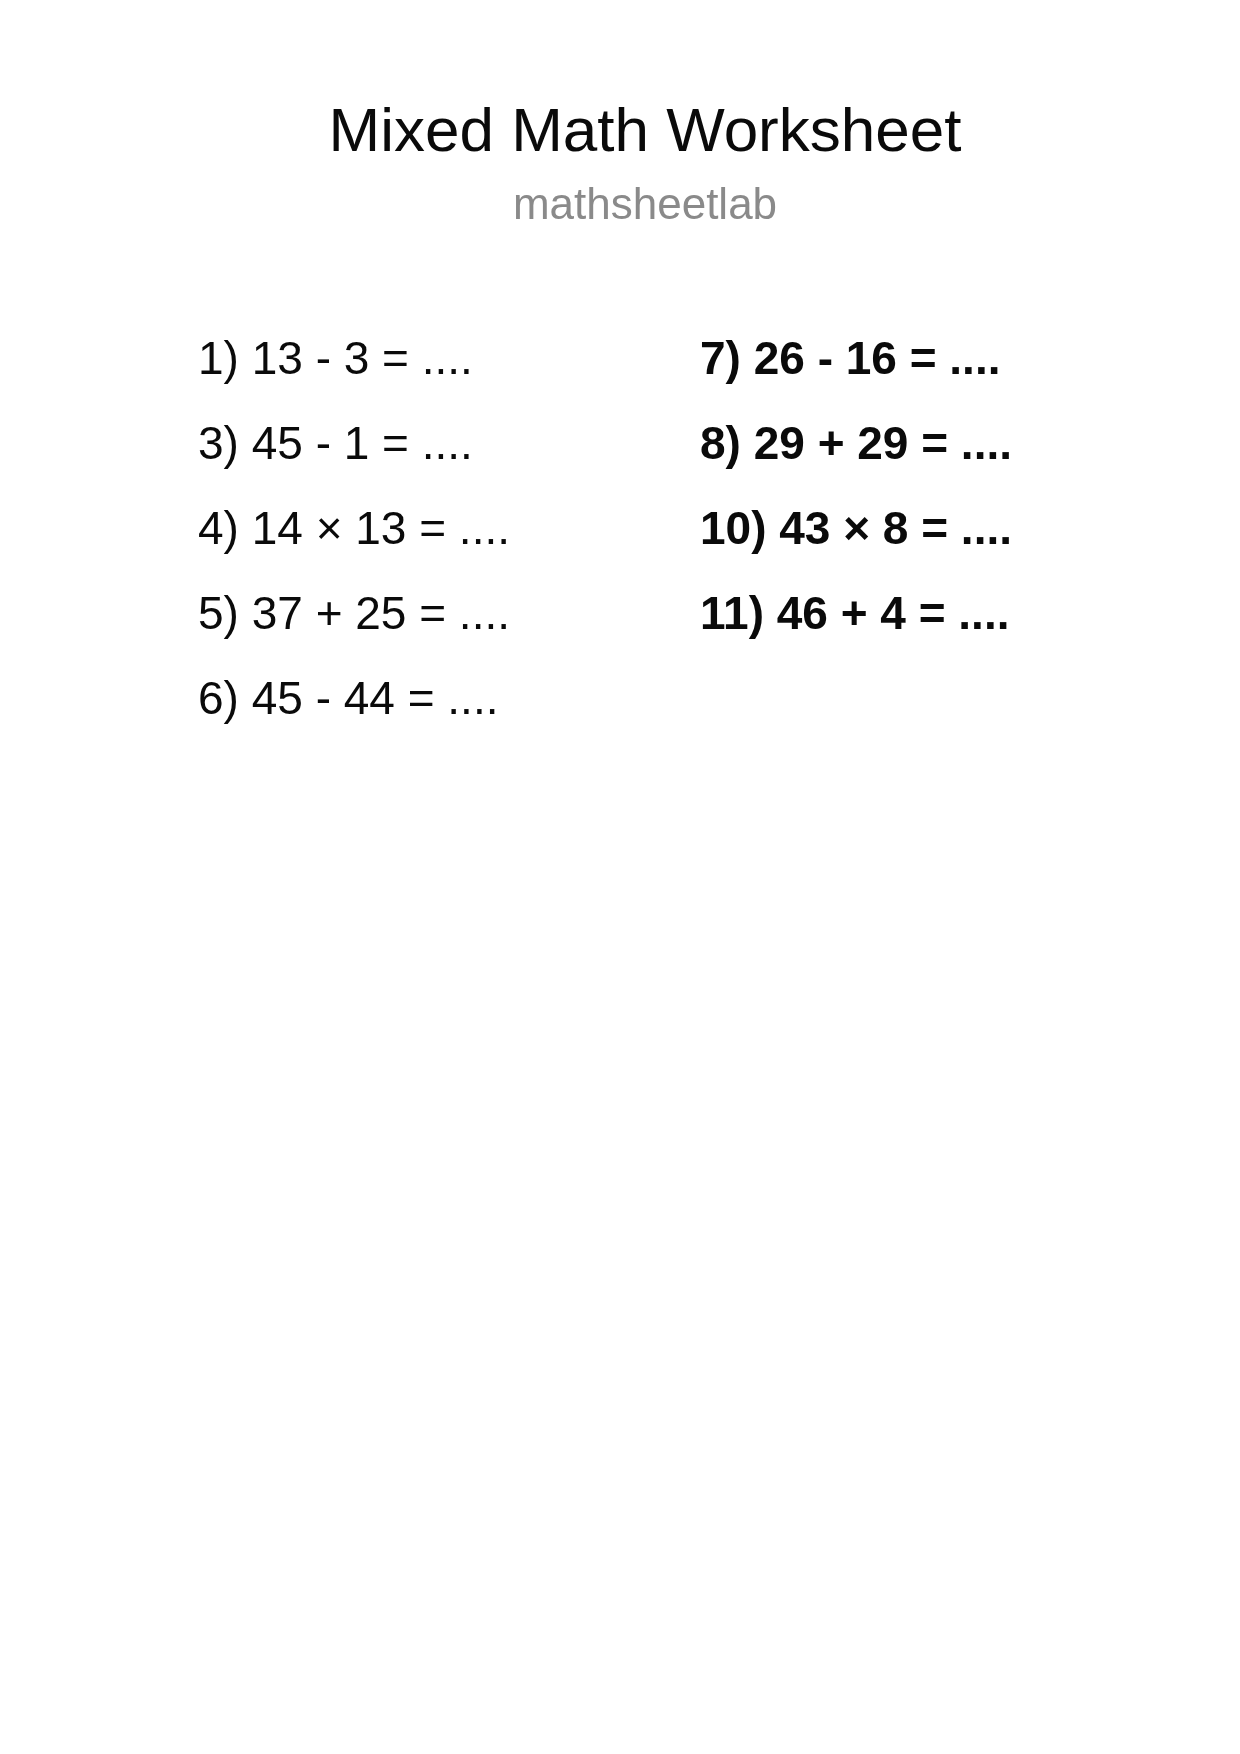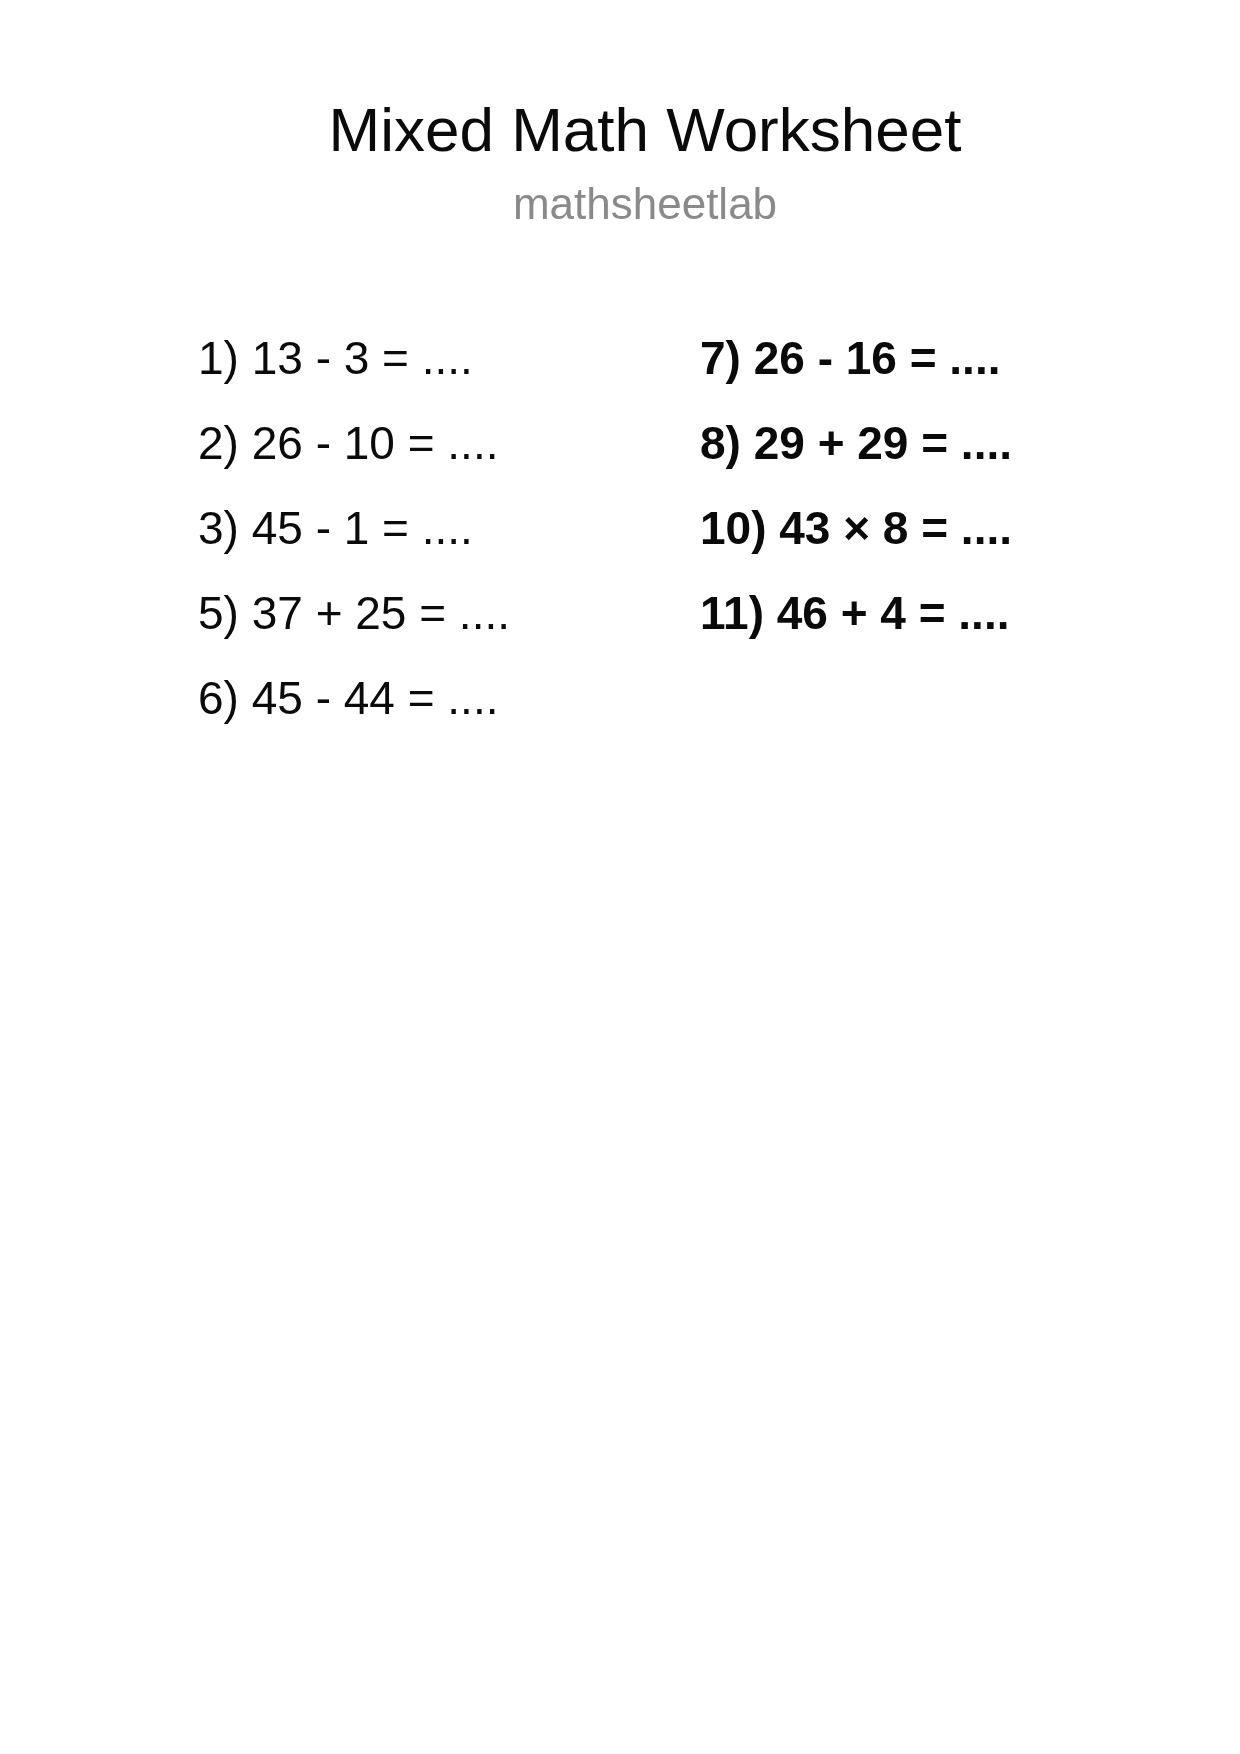--- a/index.html
+++ b/index.html
@@ -60,26 +60,26 @@
     <div class="title">Mixed Math Worksheet</div>
     <div class="subtitle">mathsheetlab</div>
   </div>
 
   <div class="column column-left">
     <div class="problem">
       <span>1)</span>
       <span>13 - 3 = ....</span>
     </div>
     <div class="problem">
-      <span>2)</span>
-      <span>26 - 10 = ....</span>
+      <span>3)</span>
+      <span>45 - 1 = ....</span>
     </div>
     <div class="problem">
-      <span>3)</span>
-      <span>45 - 1 = ....</span>
+      <span>4)</span>
+      <span>14 × 13 = ....</span>
     </div>
     <div class="problem">
       <span>5)</span>
       <span>37 + 25 = ....</span>
     </div>
     <div class="problem">
       <span>6)</span>
       <span>45 - 44 = ....</span>
     </div>
   </div>

